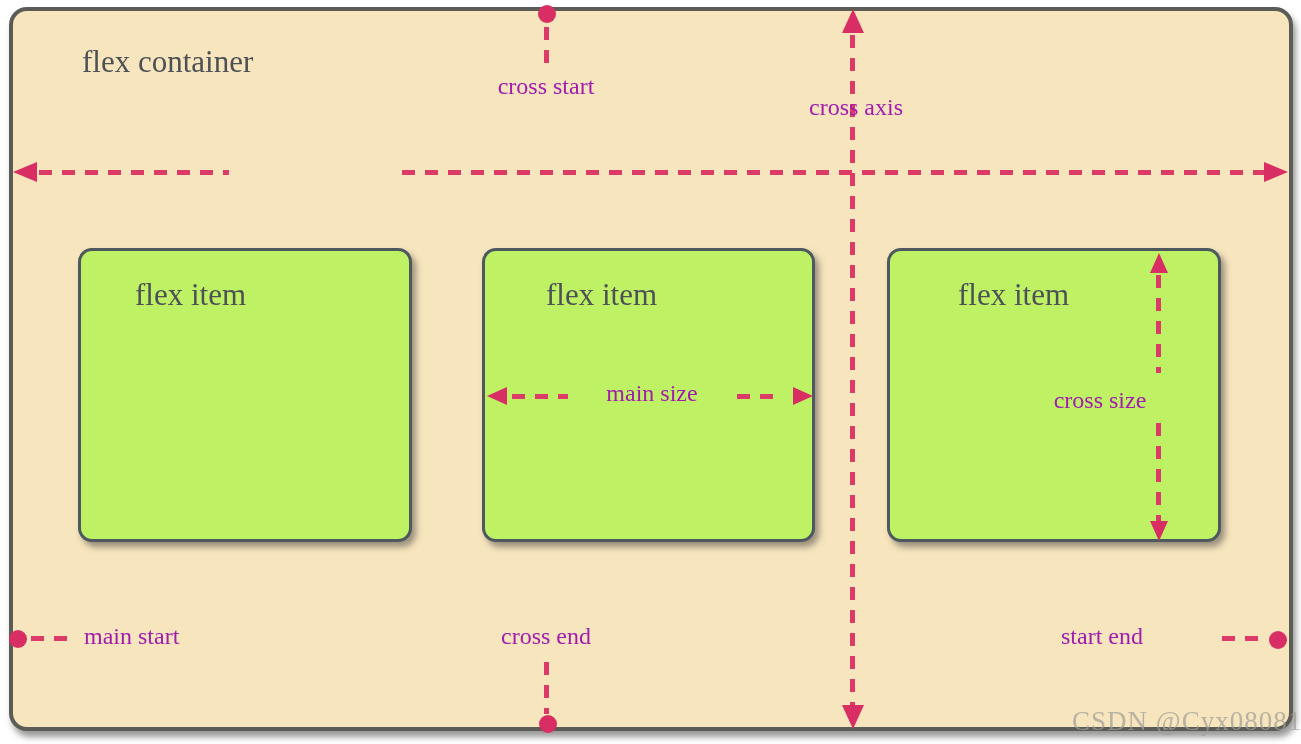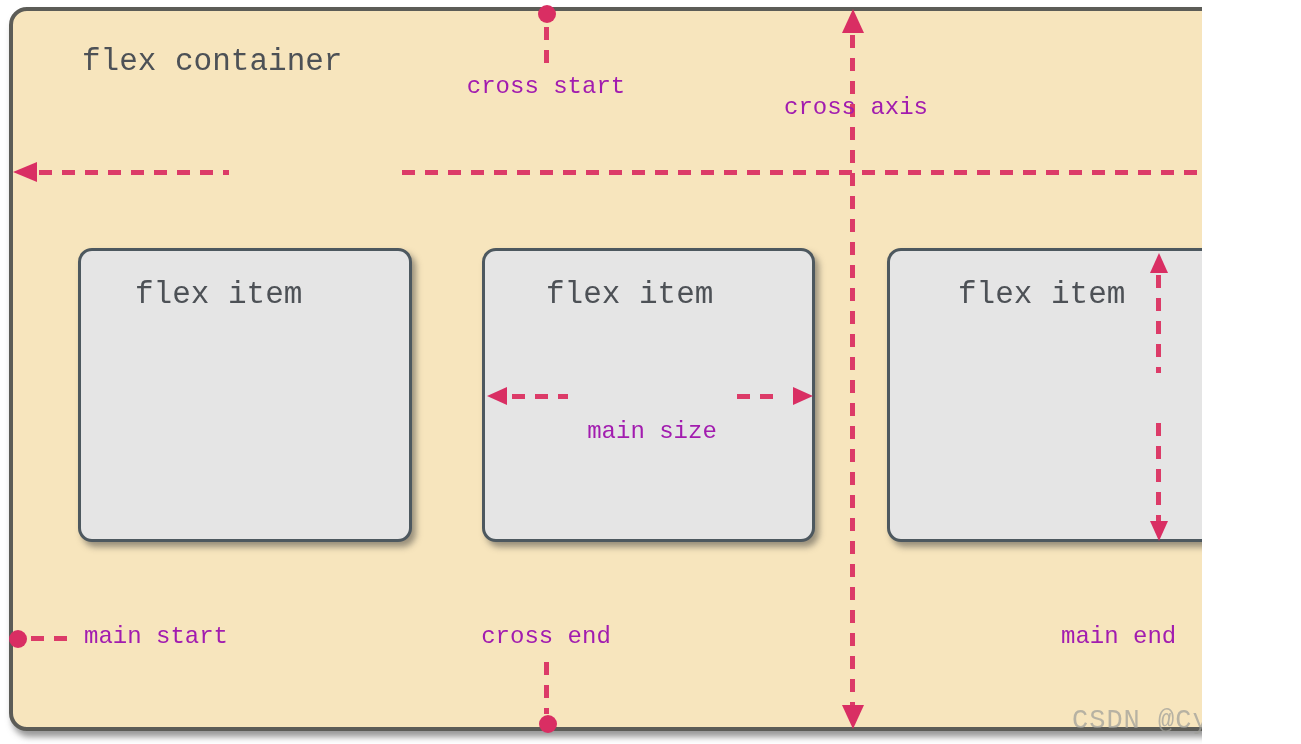--- a/index.html
+++ b/index.html
@@ -1,31 +1,31 @@
 <!DOCTYPE html>
 <html><head>
 <meta charset="utf-8">
 <style>
   html,body{margin:0;padding:0;background:#ffffff;}
   #stage{
-    position:relative;width:1202px;height:744px;overflow:hidden;
-    font-family:Liberation Mono, monospace;
+    position:relative;width:1301px;height:744px;overflow:hidden;
+    font-family:Liberation Serif, serif;
     background:#ffffff;
   }
   
   .panel{
     position:absolute;left:9px;top:7px;width:1284px;height:724px;
     box-sizing:border-box;background:#f7e5bd;border:4px solid #5c5c57;
     border-radius:18px;
     box-shadow:3px 6px 6px rgba(70,70,70,0.55);
   }
   
   .item-box{
     position:absolute;top:248px;height:294px;width:334px;
-    box-sizing:border-box;background:#e5e5e5;border:3px solid #4d585f;
+    box-sizing:border-box;background:#bef264;border:3px solid #4d585f;
     border-radius:14px;
     box-shadow:4px 5px 6px rgba(60,60,60,0.5);
   }
   .item-label{
     position:absolute;top:26px;font-size:31px;color:#4d5156;white-space:nowrap;
   }
   .dark-label{
     position:absolute;font-size:31px;color:#4d5156;white-space:nowrap;
   }
   .pink-label{
@@ -89,36 +89,37 @@
   </div>
   <div class="item-box" style="left:482px;width:333px;">
     <div class="item-label" style="left:61px;">flex item</div>
   </div>
   <div class="item-box" style="left:887px;">
     <div class="item-label" style="left:68px;">flex item</div>
   </div>
 
   <div class="arr arr-left small" style="left:487px;top:387px;"></div>
   <div class="hdash" style="left:512px;top:394px;width:56px;"></div>
-  <div class="pink-label centered" style="left:652px;top:380px;margin-top:38px;">main size</div>
+  <div class="pink-label centered" style="left:652px;top:380px;">main size</div>
   <div class="hdash" style="left:737px;top:394px;width:46px;"></div>
   <div class="arr arr-right small" style="left:793px;top:387px;"></div>
 
   <div class="arr arr-up small" style="left:1150px;top:253px;"></div>
   <div class="vdash" style="left:1156px;top:275px;height:98px;"></div>
+  <div class="pink-label centered" style="left:1100px;top:387px;">cross size</div>
   <div class="vdash" style="left:1156px;top:423px;height:98px;"></div>
   <div class="arr arr-down small" style="left:1150px;top:521px;"></div>
 
   <div class="dot" style="left:9px;top:630px;"></div>
   <div class="hdash" style="left:31px;top:636px;width:36px;"></div>
   <div class="pink-label" style="left:84px;top:623px;">main start</div>
 
   <div class="pink-label centered" style="left:546px;top:623px;">cross end</div>
   <div class="vdash" style="left:544px;top:662px;height:52px;"></div>
   <div class="dot" style="left:539px;top:715px;"></div>
 
-  <div class="pink-label" style="left:1061px;top:623px;">main end</div>
+  <div class="pink-label" style="left:1061px;top:623px;">start end</div>
   <div class="hdash" style="left:1222px;top:636px;width:40px;"></div>
   <div class="dot" style="left:1269px;top:631px;"></div>
 
   <div class="watermark">CSDN @Cyx080811</div>
 
 </div>
 
 </body></html>

